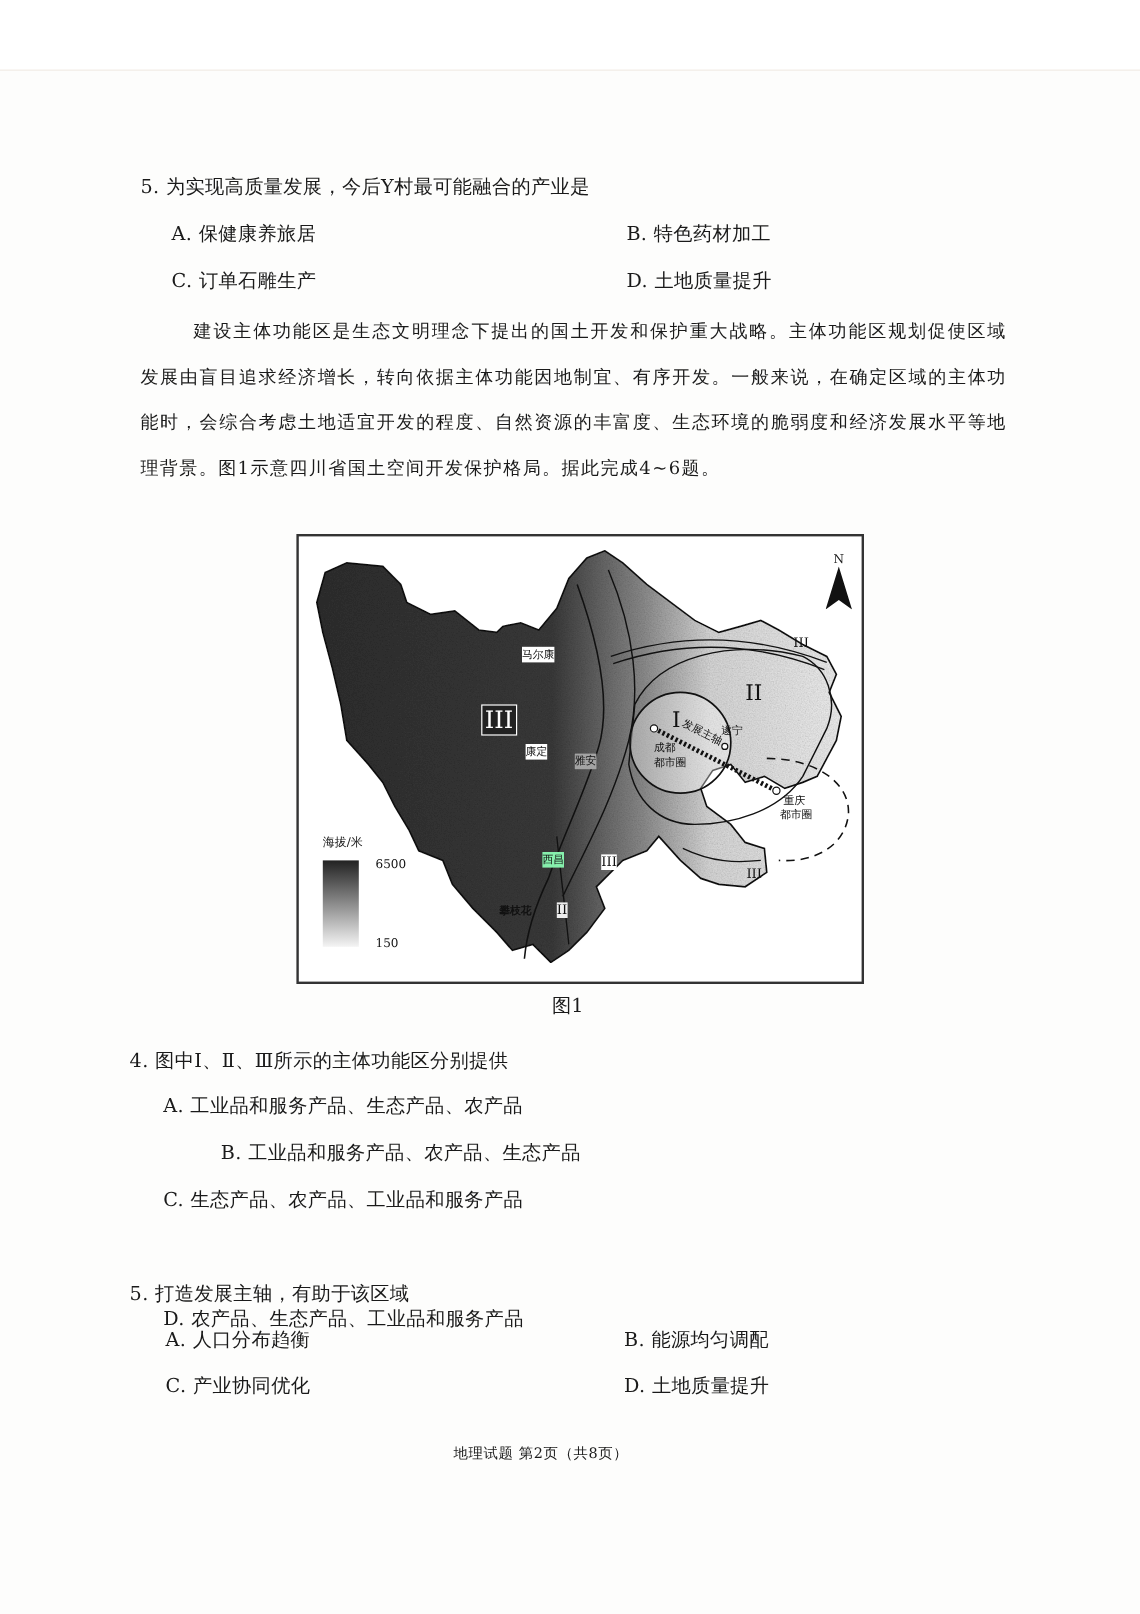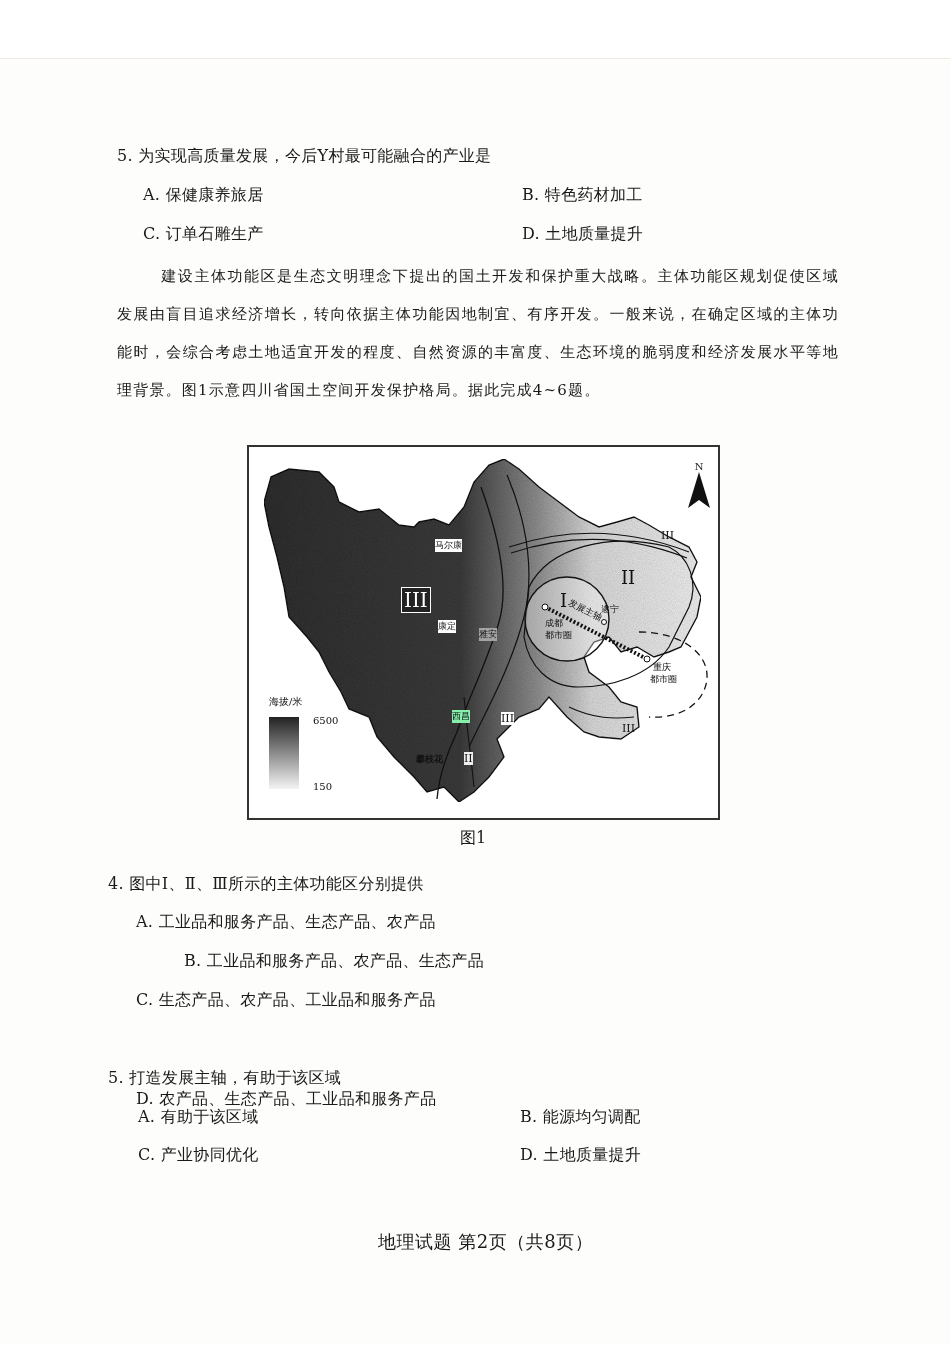--- a/index.html
+++ b/index.html
@@ -7,21 +7,21 @@
     width: 950px; height: 1345px; background: #ffffff; position: relative; overflow: hidden;
     font-family: "DejaVu Serif", "Liberation Serif", serif; color: #1a1a1a;
   }
   .top-band { position: absolute; left: 0; top: 0; width: 950px; height: 58px; background: #ffffff; border-bottom: 1px solid #efe9e0; }
   .page-bg { position: absolute; left: 0; top: 59px; width: 950px; height: 1286px; background: #fdfdfc; }
   .line { position: absolute; font-size: 16px; white-space: nowrap; letter-spacing: 0.3px; }
   .para { position: absolute; left: 117px; width: 722px; font-size: 15px; line-height: 38px; text-align: justify; letter-spacing: 1.2px; }
   .para .indent { display: inline-block; width: 44px; }
   .map-frame { position: absolute; left: 247px; top: 445px; width: 469px; height: 371px; border: 2px solid #333; background: #fff; overflow: hidden; }
   .caption { position: absolute; left: 460px; top: 828px; font-size: 16px; }
-  .footer { position: absolute; left: 378px; top: 1203px; font-size: 18px; letter-spacing: 0.5px; margin-top: 27px; }
+  .footer { position: absolute; left: 378px; top: 1203px; font-size: 12px; letter-spacing: 0.5px; }
   .map-label { font-family: "DejaVu Serif", serif; }
 </style>
 </head>
 <body>
 
 <div class="top-band"></div>
 <div class="page-bg"></div>
 
 <div class="line" style="left:117px; top:146px;">5. 为实现高质量发展，今后Y村最可能融合的产业是</div>
 <div class="line" style="left:143px; top:185px;">A. 保健康养旅居</div>
@@ -117,18 +117,18 @@
 
 <div class="caption">图1</div>
 
 <div class="line" style="left:108px; top:874px;">4. 图中Ⅰ、Ⅱ、Ⅲ所示的主体功能区分别提供</div>
 <div class="line" style="left:136px; top:912px;">A. 工业品和服务产品、生态产品、农产品</div>
 <div class="line" style="left:136px; top:951px;margin-left:48px;">B. 工业品和服务产品、农产品、生态产品</div>
 <div class="line" style="left:136px; top:990px;">C. 生态产品、农产品、工业品和服务产品</div>
 <div class="line" style="left:136px; top:1089px;">D. 农产品、生态产品、工业品和服务产品</div>
 
 <div class="line" style="left:108px; top:1068px;">5. 打造发展主轴，有助于该区域</div>
-<div class="line" style="left:138px; top:1107px;">A. 有助于该区域</div>
+<div class="line" style="left:138px; top:1107px;">A. 人口分布趋衡</div>
 <div class="line" style="left:520px; top:1107px;">B. 能源均匀调配</div>
 <div class="line" style="left:138px; top:1145px;">C. 产业协同优化</div>
 <div class="line" style="left:520px; top:1145px;">D. 土地质量提升</div>
 
 <div class="footer">地理试题  第2页（共8页）</div>
 
 </body></html>

